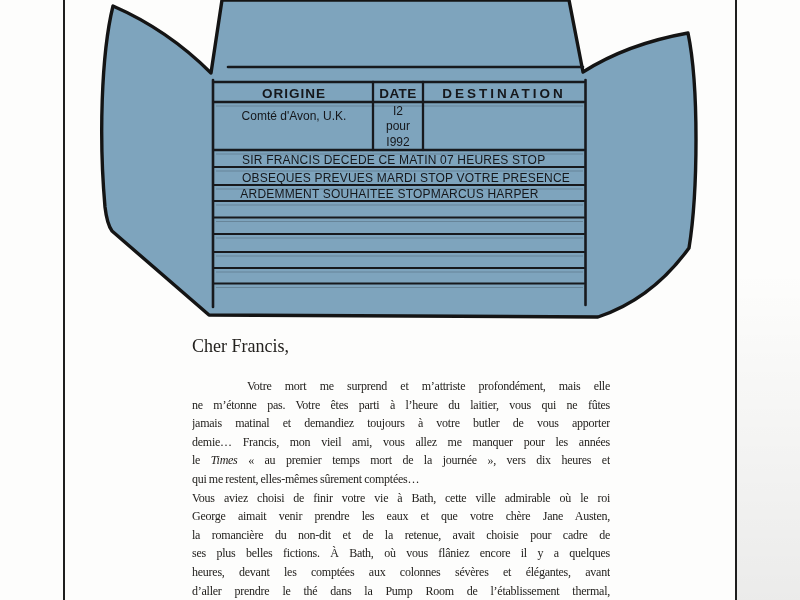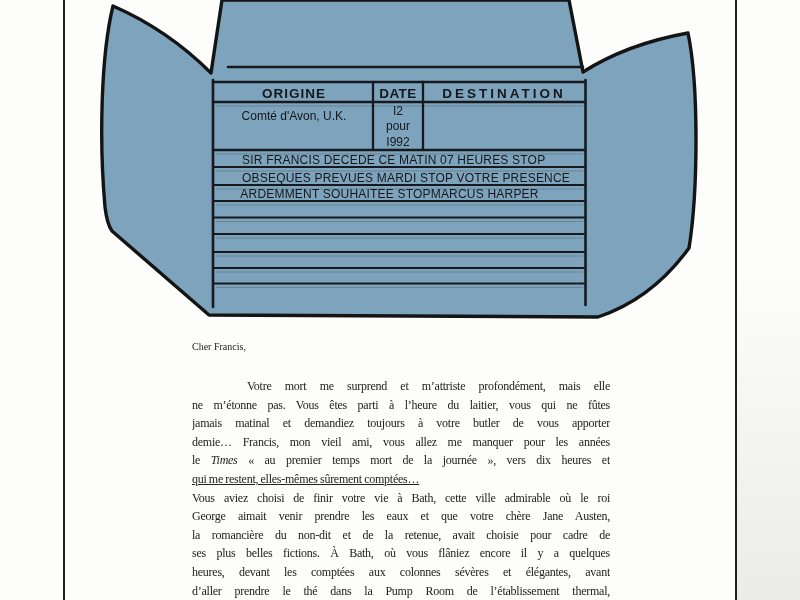--- a/index.html
+++ b/index.html
@@ -31,29 +31,29 @@
   .cell-dest{left:423px;top:104px;width:162px;line-height:15.3px;}
 
   .tg-msg{font-size:12px;line-height:14px;letter-spacing:0.2px;white-space:pre;}
   .msg-1{left:242px;top:153px;}
   .msg-2{left:242px;top:171px;}
   .msg-3{left:242px;top:187px;width:295px;display:flex;justify-content:center;}
 
   
   .letter{position:absolute;left:192px;top:333px;width:418px;
     font-family:"Liberation Serif",serif;color:#24221f;}
-  .greeting{font-size:10px;line-height:19px;padding-top:4px;margin-bottom:21px;}
+  .greeting{font-size:18px;line-height:19px;padding-top:4px;margin-bottom:21px;}
   .letter-line{
     font-size:12px;line-height:18.6px;height:18.6px;overflow:hidden;
     letter-spacing:-0.25px;word-spacing:-0.5px;
     text-align:justify;
   }
   .letter-line::after{content:"";display:inline-block;width:100%;height:0;}
   .letter-line.indent{text-indent:55px;}
-  .letter-line.end{text-align:left;text-decoration:underline;}
+  .letter-line.end{text-align:left;}
   .letter-line.end::after{content:none;}
 </style>
 </head>
 <body>
 
 <div class="page-line left"></div>
 <div class="page-line right"></div>
 <div class="page-edge-shade"></div>
 
 <div class="telegram">
@@ -132,21 +132,21 @@
   <div class="tg-text tg-msg msg-3">
     <span>ARDEMMENT SOUHAITEE STOP</span>
     <span>MARCUS HARPER</span>
   </div>
 </div>
 
 <div class="letter">
   <div class="greeting">Cher Francis,</div>
   <div>
       <div class="letter-line indent">Votre mort me surprend et m’attriste profondément, mais elle</div>
-      <div class="letter-line">ne m’étonne pas. Vous êtes parti à l’heure du laitier, vous qui ne fûtes</div>
+      <div class="letter-line">ne m’étonne pas. Votre êtes parti à l’heure du laitier, vous qui ne fûtes</div>
       <div class="letter-line">jamais matinal et demandiez toujours à votre butler de vous apporter</div>
       <div class="letter-line">demie… Francis, mon vieil ami, vous allez me manquer pour les années</div>
       <div class="letter-line">le <i>Times</i> « au premier temps mort de la journée », vers dix heures et</div>
       <div class="letter-line end">qui me restent, elles-mêmes sûrement comptées…</div>
       <div class="letter-line">Vous aviez choisi de finir votre vie à Bath, cette ville admirable où le roi</div>
       <div class="letter-line">George aimait venir prendre les eaux et que votre chère Jane Austen,</div>
       <div class="letter-line">la romancière du non-dit et de la retenue, avait choisie pour cadre de</div>
       <div class="letter-line">ses plus belles fictions. À Bath, où vous flâniez encore il y a quelques</div>
       <div class="letter-line">heures, devant les comptées aux colonnes sévères et élégantes, avant</div>
       <div class="letter-line">d’aller prendre le thé dans la Pump Room de l’établissement thermal,</div>

